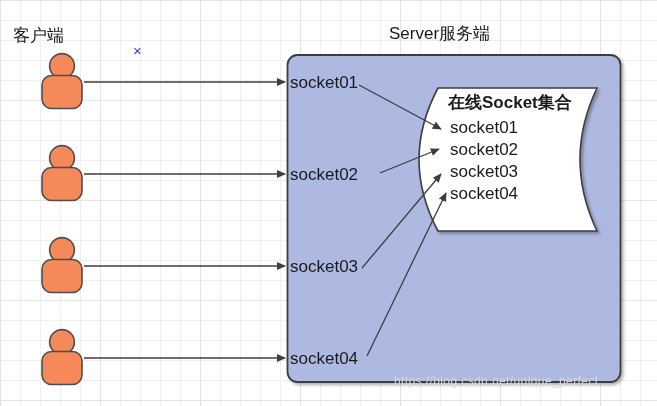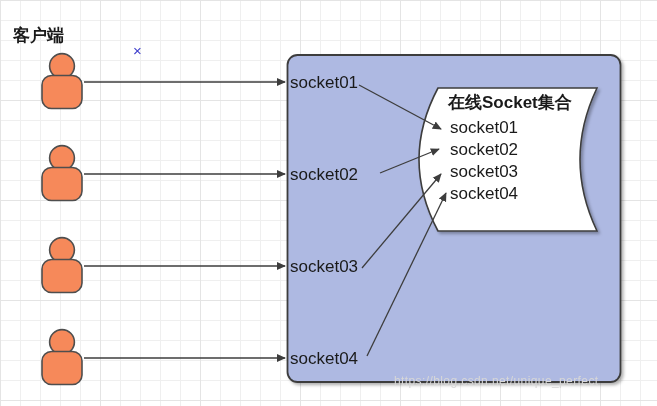--- a/index.html
+++ b/index.html
@@ -21,21 +21,21 @@
   }
   #diagram-svg{position:absolute;left:0;top:0;}
   .txt{
     position:absolute;
     color:#1a1a1a;
     font-size:17px;
     line-height:21px;
     white-space:nowrap;
     z-index:3;
   }
-  .section-title{font-weight:bold;}
+  .section-title{font-weight:normal;}
   .collection-items{
     position:absolute;
     left:450px;top:117px;
     font-size:17px;line-height:22px;
     color:#1a1a1a;z-index:3;white-space:nowrap;
   }
   .close-mark{
     position:absolute;
     left:133px;top:43px;
     color:#3C3CCC;
@@ -92,20 +92,21 @@
     <line x1="84" y1="266" x2="285" y2="266" stroke="#3D3D3D" stroke-width="1.3" marker-end="url(#arrowhead)"></line>
     <line x1="84" y1="358" x2="285" y2="358" stroke="#3D3D3D" stroke-width="1.3" marker-end="url(#arrowhead)"></line>
 
     <line x1="359" y1="85" x2="441" y2="129" stroke="#3D3D3D" stroke-width="1.3" marker-end="url(#arrowhead)"></line>
     <line x1="380" y1="173" x2="439" y2="149" stroke="#3D3D3D" stroke-width="1.3" marker-end="url(#arrowhead)"></line>
     <line x1="362" y1="268" x2="441" y2="174" stroke="#3D3D3D" stroke-width="1.3" marker-end="url(#arrowhead)"></line>
     <line x1="367" y1="356" x2="446" y2="193" stroke="#3D3D3D" stroke-width="1.3" marker-end="url(#arrowhead)"></line>
   </svg>
 
   <div class="txt section-title" style="left:13px;top:25px;">客户端</div>
+  <div class="txt section-title" style="left:389px;top:23px;">Server服务端</div>
 
   <div class="txt" style="left:290px;top:72px;">socket01</div>
   <div class="txt" style="left:290px;top:164px;">socket02</div>
   <div class="txt" style="left:290px;top:256px;">socket03</div>
   <div class="txt" style="left:290px;top:348px;">socket04</div>
 
   <div class="txt" style="left:448px;top:92px;font-weight:bold;">在线Socket集合</div>
   <div class="collection-items">
     <div>socket01</div>
     <div>socket02</div>

